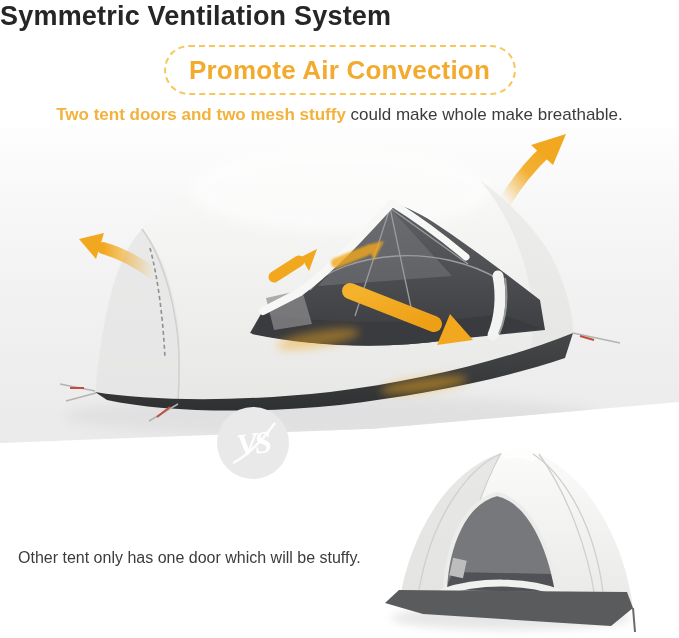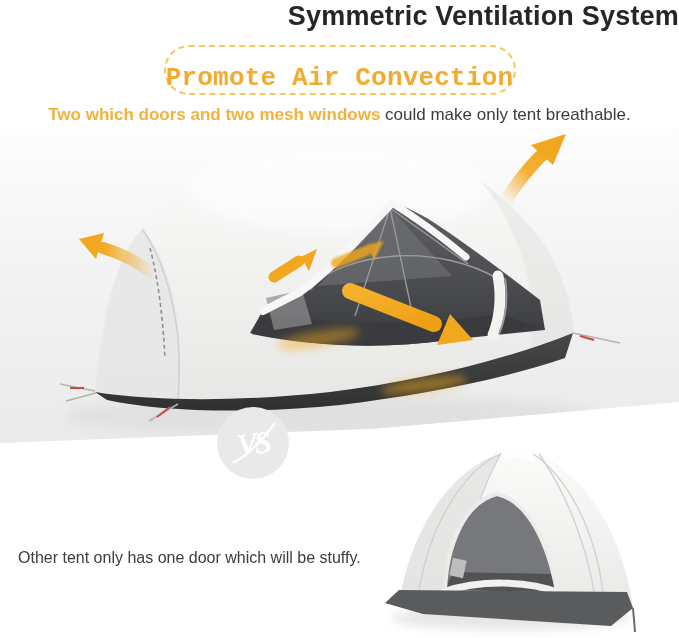--- a/index.html
+++ b/index.html
@@ -7,27 +7,27 @@
     --badge-text:#F2AB2E; --badge-border:#F6C75B; --arrow-yellow:#F2A81E;
     --photo-bg:#EAEAEB; --vs-circle-bg:#E9E9EA; --vs-text:#FFFFFF;
   }
   *{margin:0;padding:0;box-sizing:border-box}
   html,body{background:#fff}
   .page{
     position:relative;width:679px;height:638px;background:#fff;overflow:hidden;
     font-family:"Liberation Sans",sans-serif;
   }
   .title{
-    position:absolute;top:1px;left:0;width:100%;text-align:right;
+    position:absolute;top:1px;left:0;width:100%;text-align:left;
     font-size:27px;font-weight:800;letter-spacing:.2px;color:var(--title-text,#262626);
   }
   .badge{
     position:absolute;top:45px;left:50%;transform:translateX(-50%);
     width:352px;height:50px;border:2px dashed var(--badge-border,#F6C75B);
-    border-radius:26px;background:#fff;display:flex;align-items:flex-end;justify-content:center;font-family:Liberation Mono, monospace;
+    border-radius:26px;background:#fff;display:flex;align-items:center;justify-content:center;
   }
   .badge span{
     font-size:26px;font-weight:800;color:var(--badge-text,#F2AB2E);letter-spacing:.2px;
   }
   .subtitle{
     position:absolute;top:105px;left:0;width:100%;text-align:center;
     font-size:17px;color:var(--body-text,#3C3C3C);
   }
   .subtitle strong{color:var(--accent-yellow,#F2B23C);font-weight:800}
   .photo-main{
@@ -61,21 +61,21 @@
 <body>
 
 <div class="page">
 
   <h1 class="title">Symmetric Ventilation System</h1>
 
   <div class="badge">
     <span>Promote Air Convection</span>
   </div>
 
-  <p class="subtitle"><strong>Two which doors and two mesh windows</strong><span> could make only tent breathable.</span></p>
+  <p class="subtitle"><strong>Two tent doors and two mesh stuffy</strong><span> could make whole make breathable.</span></p>
 
   <div class="photo-main">
     <svg viewBox="0 0 679 315">
       <defs>
         <linearGradient id="gFly" x1="0" y1="0" x2="0" y2="1">
           <stop offset="0" stop-color="#fcfcfb"></stop>
             <stop offset="1" stop-color="#e7e7e6"></stop>
         </linearGradient>
         <linearGradient id="gDoor" x1="0" y1="0" x2="0" y2="1">
           <stop offset="0" stop-color="#606165"></stop>

